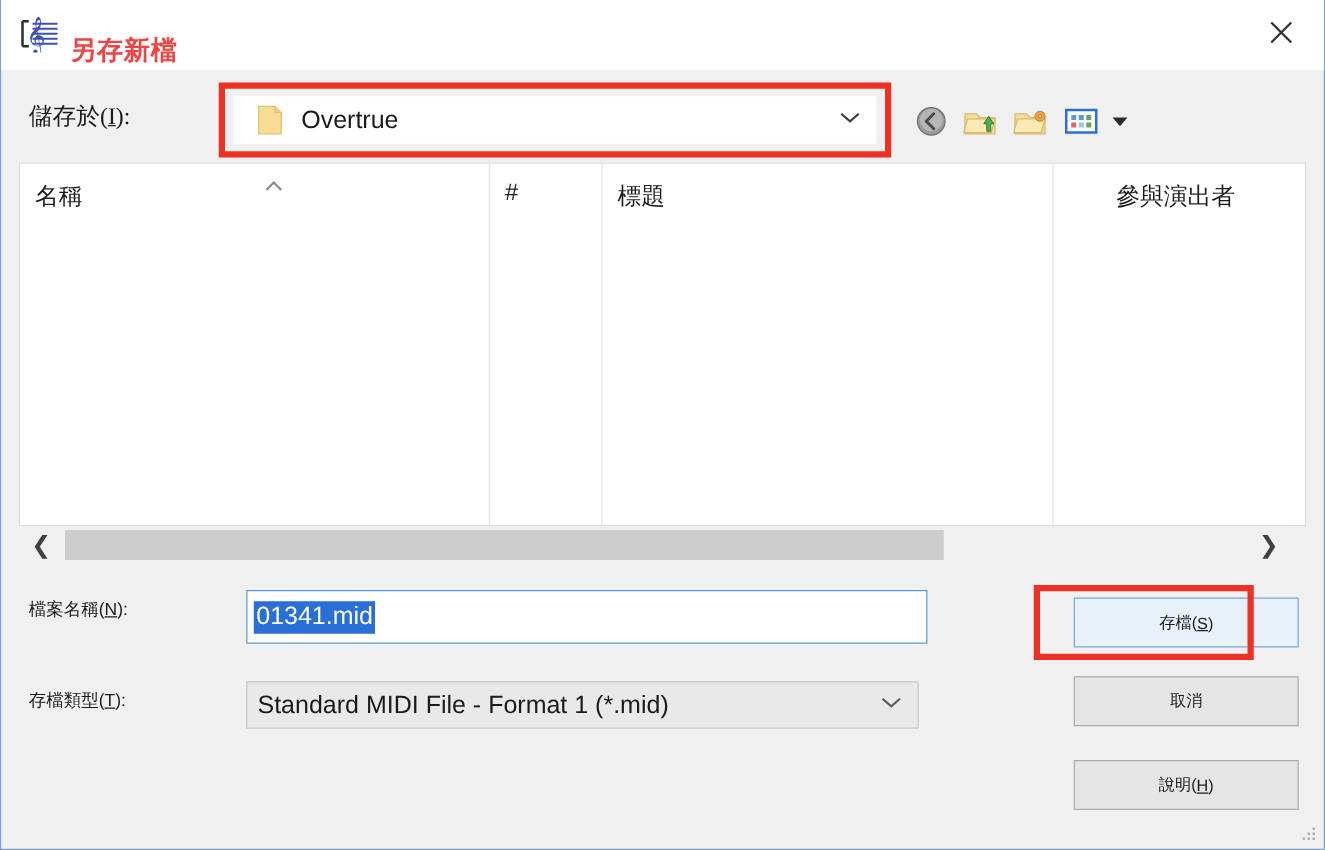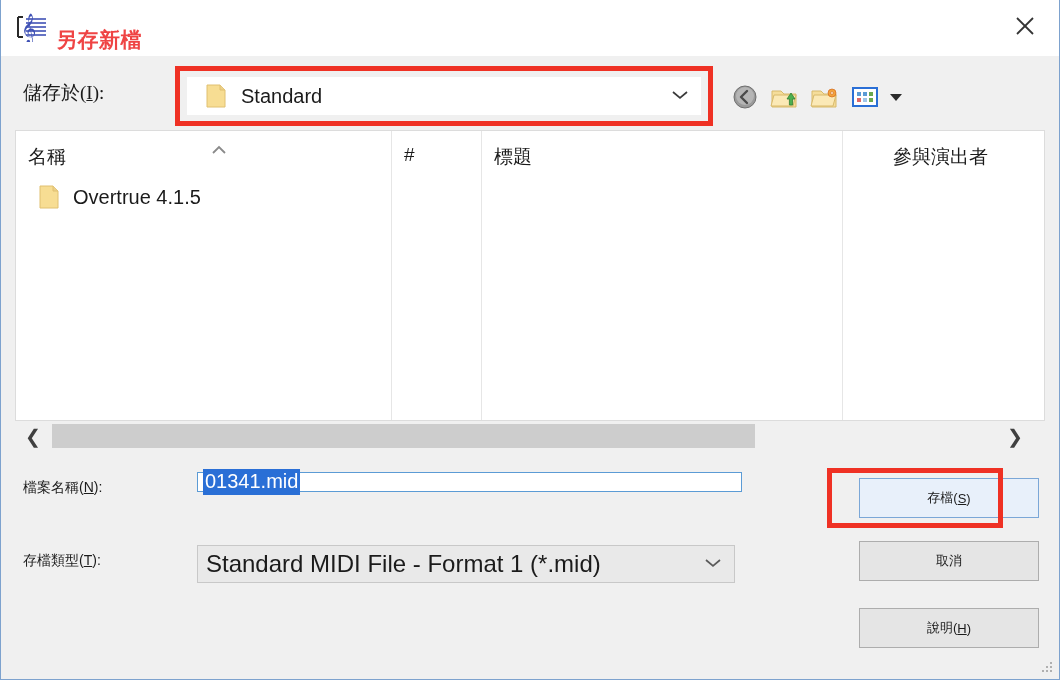--- a/index.html
+++ b/index.html
@@ -202,21 +202,21 @@
     left: 22px;
     font-size: 14px;
     color: #1b1b1b;
   }
   .lbl-filename { top: 479px; }
   .lbl-filetype { top: 552px; }
 
   .filename-field {
     position: absolute;
     left: 196px; top: 472px;
-    width: 545px; height: 20px;
+    width: 545px; height: 43px;
     background: #ffffff;
     border: 1px solid #5b9bd5;
     box-sizing: border-box;
     display: flex;
     align-items: center;
     cursor: text;
   }
   .filename-value {
     margin-left: 5px;
     font-size: 20px;
@@ -231,21 +231,21 @@
     width: 538px; height: 38px;
     background: #e9e9e9;
     border: 1px solid #c8c8c8;
     box-sizing: border-box;
     display: flex;
     align-items: center;
     cursor: default;
   }
   .filetype-value {
     margin-left: 8px;
-    font-size: 24px;
+    font-size: 20px;
     color: #1b1b1b;
   }
 
   
   .btn {
     position: absolute;
     left: 858px;
     width: 180px; height: 40px;
     box-sizing: border-box;
     background: #e5e5e5;
@@ -314,21 +314,21 @@
 
   <div class="savein-label">儲存於(<span class="underline">I</span>):</div>
 
   <div class="savein-combo">
     <span class="folder-glyph">
       <svg width="24" height="26" viewBox="0 0 24 26">
         <path d="M2 2 h13 l5 5 v17 h-18 z" fill="#f7dd93" stroke="#e0c071" stroke-width="1"></path>
         <path d="M15 2 v5 h5" fill="#ecd08a" stroke="#e0c071" stroke-width="1"></path>
       </svg>
     </span>
-    <span class="savein-text">Standard</span>
+    <span class="savein-text">Overtrue</span>
     <span class="combo-chevron">
       <svg width="18" height="12" viewBox="0 0 18 12">
         <polyline points="2,3 9,9 16,3" fill="none" stroke="#3a3a3a" stroke-width="1.7"></polyline>
       </svg>
     </span>
   </div>
   <div class="savein-highlight"></div>
 
   <div class="toolbar">
     <div class="tool-btn">
@@ -385,29 +385,20 @@
       <span class="sort-chevron">
         <svg width="20" height="14" viewBox="0 0 20 14">
           <polyline points="4,10 10,4 16,10" fill="none" stroke="#8a8a8a" stroke-width="1.8"></polyline>
         </svg>
       </span>
     </div>
     <div class="col-header" style="left:388px;">#</div>
     <div class="col-header" style="left:478px;">標題</div>
     <div class="col-header" style="left:877px;">參與演出者</div>
 
-    <div class="file-row">
-      <span class="folder-glyph">
-        <svg width="24" height="26" viewBox="0 0 24 26">
-          <path d="M2 2 h13 l5 5 v17 h-18 z" fill="#f7dd93" stroke="#e0c071" stroke-width="1"></path>
-          <path d="M15 2 v5 h5" fill="#ecd08a" stroke="#e0c071" stroke-width="1"></path>
-        </svg>
-      </span>
-      <span class="file-name">Overtrue 4.1.5</span>
-    </div>
   </div>
 
   <div class="hscroll">
     <div class="scroll-arrow left">❮</div>
     <div class="scroll-thumb"></div>
     <div class="scroll-arrow right">❯</div>
   </div>
 
   <div class="form-label lbl-filename">檔案名稱(<span class="underline">N</span>):</div>
   <div class="filename-field">

